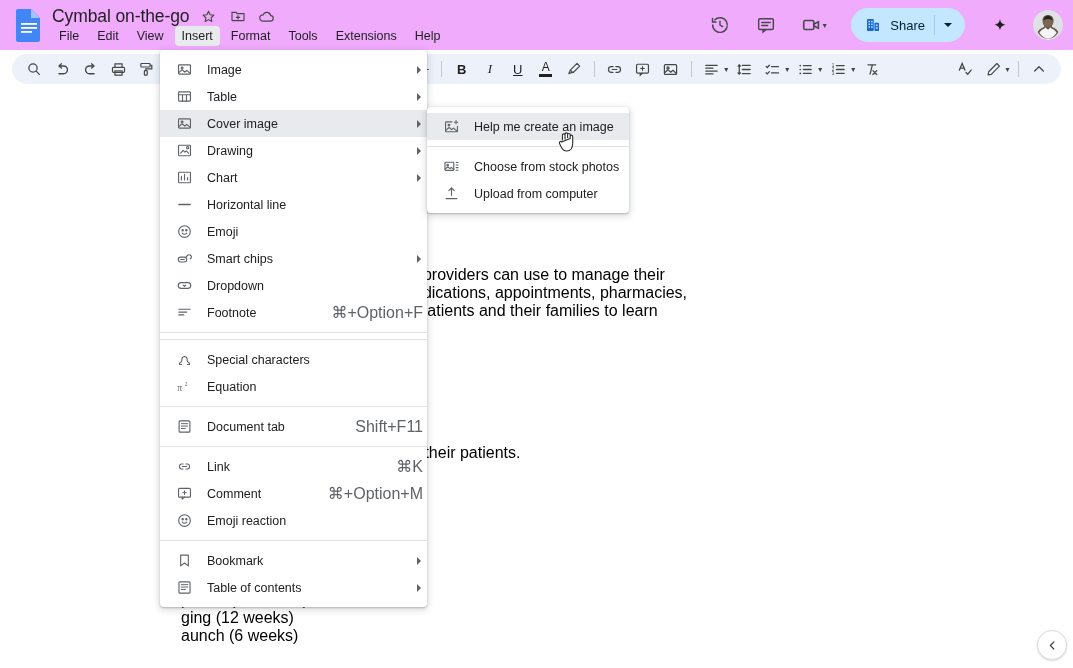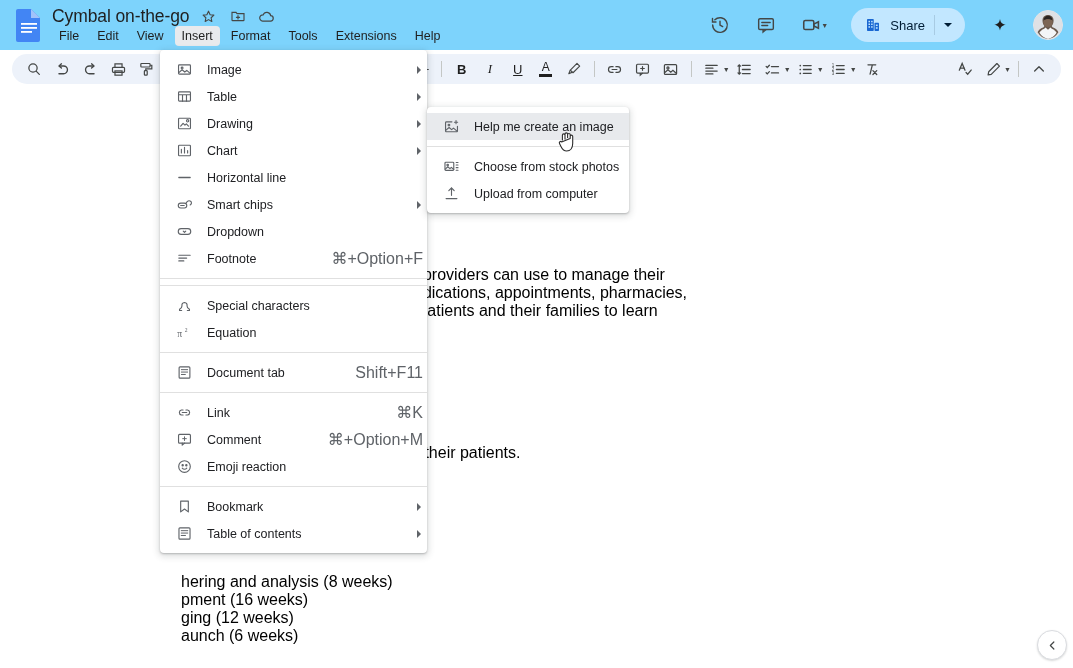--- a/index.html
+++ b/index.html
@@ -7,21 +7,21 @@
     margin: 0; padding: 0;
     width: 1073px; height: 668px;
     overflow: hidden;
     background: #ffffff;
     font-family: "Liberation Sans", sans-serif;
     -webkit-font-smoothing: antialiased;
   }
   #app { position: relative; width: 1073px; height: 668px; background: #fff; }
 
   
-  .header { position: absolute; left: 0; top: 0; width: 1073px; height: 50px; background: #7dd3fc; }
+  .header { position: absolute; left: 0; top: 0; width: 1073px; height: 50px; background: #f0abfc; }
   .doc-icon { position: absolute; left: 14px; top: 8px; width: 30px; height: 34px; }
   .title-row { position: absolute; left: 52px; top: 4px; height: 24px; display: flex; align-items: center; gap: 9px; }
   .doc-title { font-size: 17.5px; color: #1f1f1f; letter-spacing: -0.1px; white-space: nowrap; }
   .title-icon { width: 20px; height: 20px; display: inline-flex; align-items: center; justify-content: center; color: #444746; cursor: pointer; }
   .menu-row { position: absolute; left: 52px; top: 26px; display: flex; align-items: center; gap: 4px; }
   .menu-item { font-size: 12.5px; color: #1f1f1f; padding: 3px 7px; border-radius: 4px; cursor: pointer; white-space: nowrap; }
   .menu-item.active { background: #e8eaed; }
 
   .header-right { position: absolute; right: 10px; top: 5px; height: 40px; display: flex; align-items: center; gap: 12px; }
   .hicon { width: 34px; height: 34px; border-radius: 50%; display: flex; align-items: center; justify-content: center; color: #444746; cursor: pointer; }
@@ -392,20 +392,35 @@
             <path d="M3.6 9.6h16.8M9.2 9.6v9M14.8 9.6v9"></path>
           </svg>
         </span>
         <span class="mi-label">Table</span>
         <span class="mi-arrow">
           <svg width="8" height="10" viewBox="0 0 8 10" fill="currentColor">
             <path d="M2 1l4 4-4 4z"></path>
           </svg>
         </span>
       </div>
+      <div class="mi hl">
+        <span class="mi-ico">
+          <svg width="17" height="17" viewBox="0 0 24 24" fill="none" stroke="currentColor" stroke-width="1.6" stroke-linecap="round" stroke-linejoin="round">
+            <rect x="3.6" y="5.4" width="16.8" height="13.2" rx="1.2"></rect>
+            <circle cx="8.6" cy="10" r="1.3"></circle>
+            <path d="M4 16.4l4.6-4 3.8 3.2 2.8-2.4 4.8 4.2"></path>
+          </svg>
+        </span>
+        <span class="mi-label">Cover image</span>
+        <span class="mi-arrow">
+          <svg width="8" height="10" viewBox="0 0 8 10" fill="currentColor">
+            <path d="M2 1l4 4-4 4z"></path>
+          </svg>
+        </span>
+      </div>
       <div class="mi">
         <span class="mi-ico">
           <svg width="17" height="17" viewBox="0 0 24 24" fill="none" stroke="currentColor" stroke-width="1.6" stroke-linecap="round" stroke-linejoin="round">
             <rect x="3.6" y="4.6" width="16.8" height="14.8" rx="1.2"></rect>
             <path d="M6.6 15.8l3.4-4 2.6 2.6 2-2 3 3.4"></path>
             <circle cx="16.4" cy="8.2" r="1.6"></circle>
           </svg>
         </span>
         <span class="mi-label">Drawing</span>
         <span class="mi-arrow">
@@ -428,20 +443,31 @@
           </svg>
         </span>
       </div>
       <div class="mi">
         <span class="mi-ico">
           <svg width="17" height="17" viewBox="0 0 24 24" fill="none" stroke="currentColor" stroke-width="1.8" stroke-linecap="round" stroke-linejoin="round">
             <path d="M4 12h16"></path>
           </svg>
         </span>
         <span class="mi-label">Horizontal line</span>
+      </div>
+      <div class="mi">
+        <span class="mi-ico">
+          <svg width="17" height="17" viewBox="0 0 24 24" fill="none" stroke="currentColor" stroke-width="1.6" stroke-linecap="round" stroke-linejoin="round">
+            <circle cx="12" cy="12" r="8.2"></circle>
+            <circle cx="9.4" cy="10.2" r=".9" fill="currentColor"></circle>
+            <circle cx="14.6" cy="10.2" r=".9" fill="currentColor"></circle>
+            <path d="M8.8 14.4a4.2 4.2 0 0 0 6.4 0"></path>
+          </svg>
+        </span>
+        <span class="mi-label">Emoji</span>
       </div>
       <div class="mi">
         <span class="mi-ico">
           <svg width="17" height="17" viewBox="0 0 24 24" fill="none" stroke="currentColor" stroke-width="1.6" stroke-linecap="round" stroke-linejoin="round">
             <rect x="3.2" y="10" width="12" height="7" rx="3.5"></rect>
             <path d="M6.6 13.4h5"></path>
             <path d="M14.4 9.8c1-2.6 4-4 6.2-2.4 1.8 1.3 1.6 4-0.6 5.2"></path>
           </svg>
         </span>
         <span class="mi-label">Smart chips</span>

